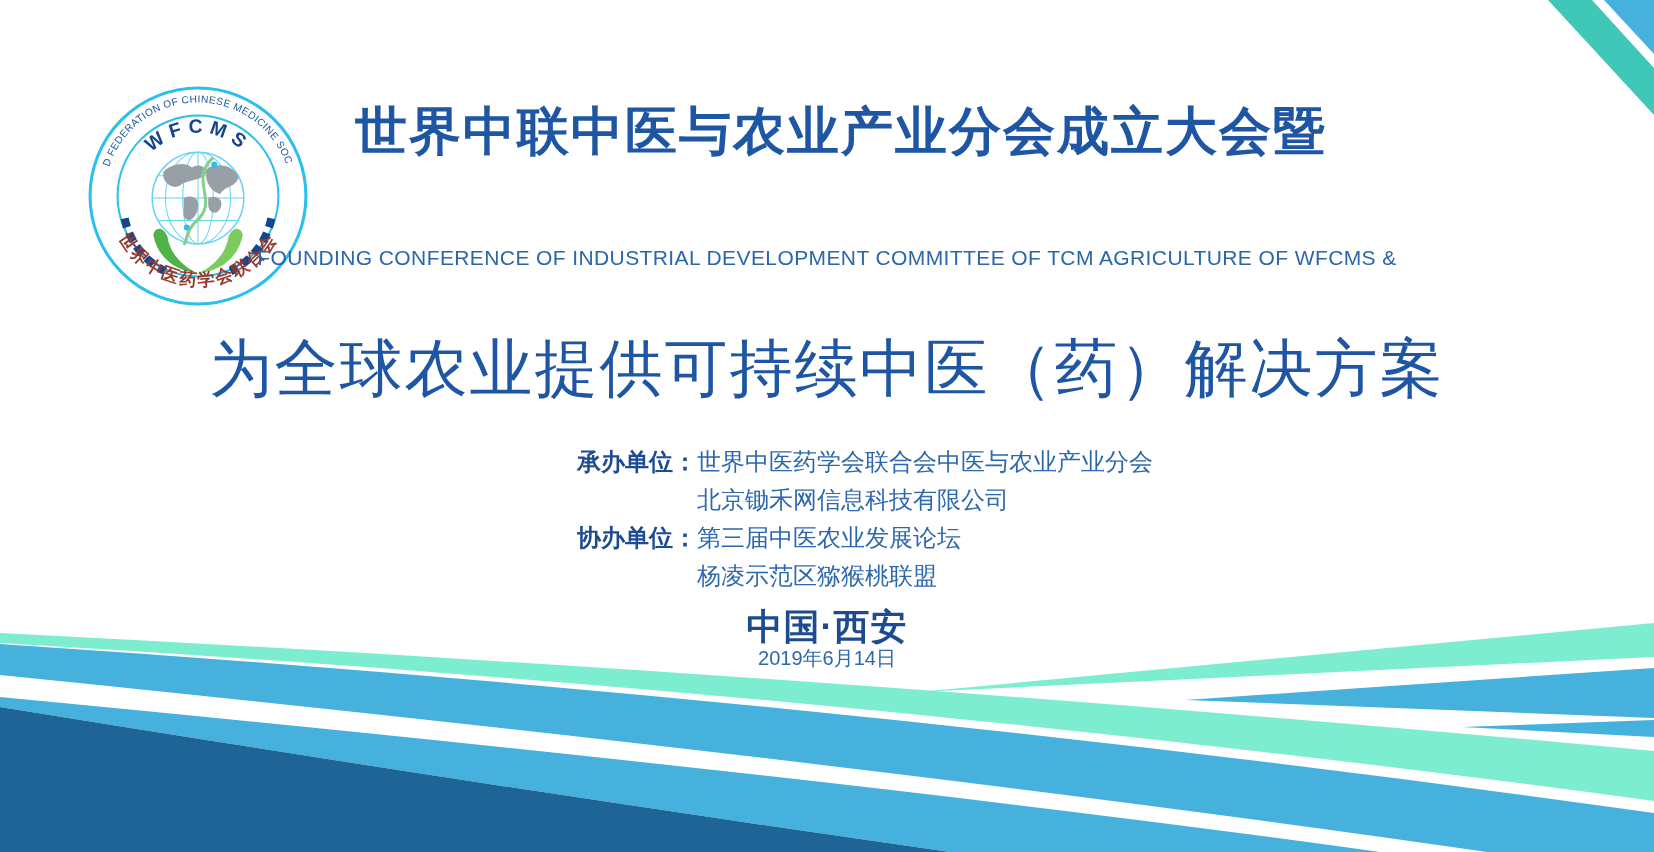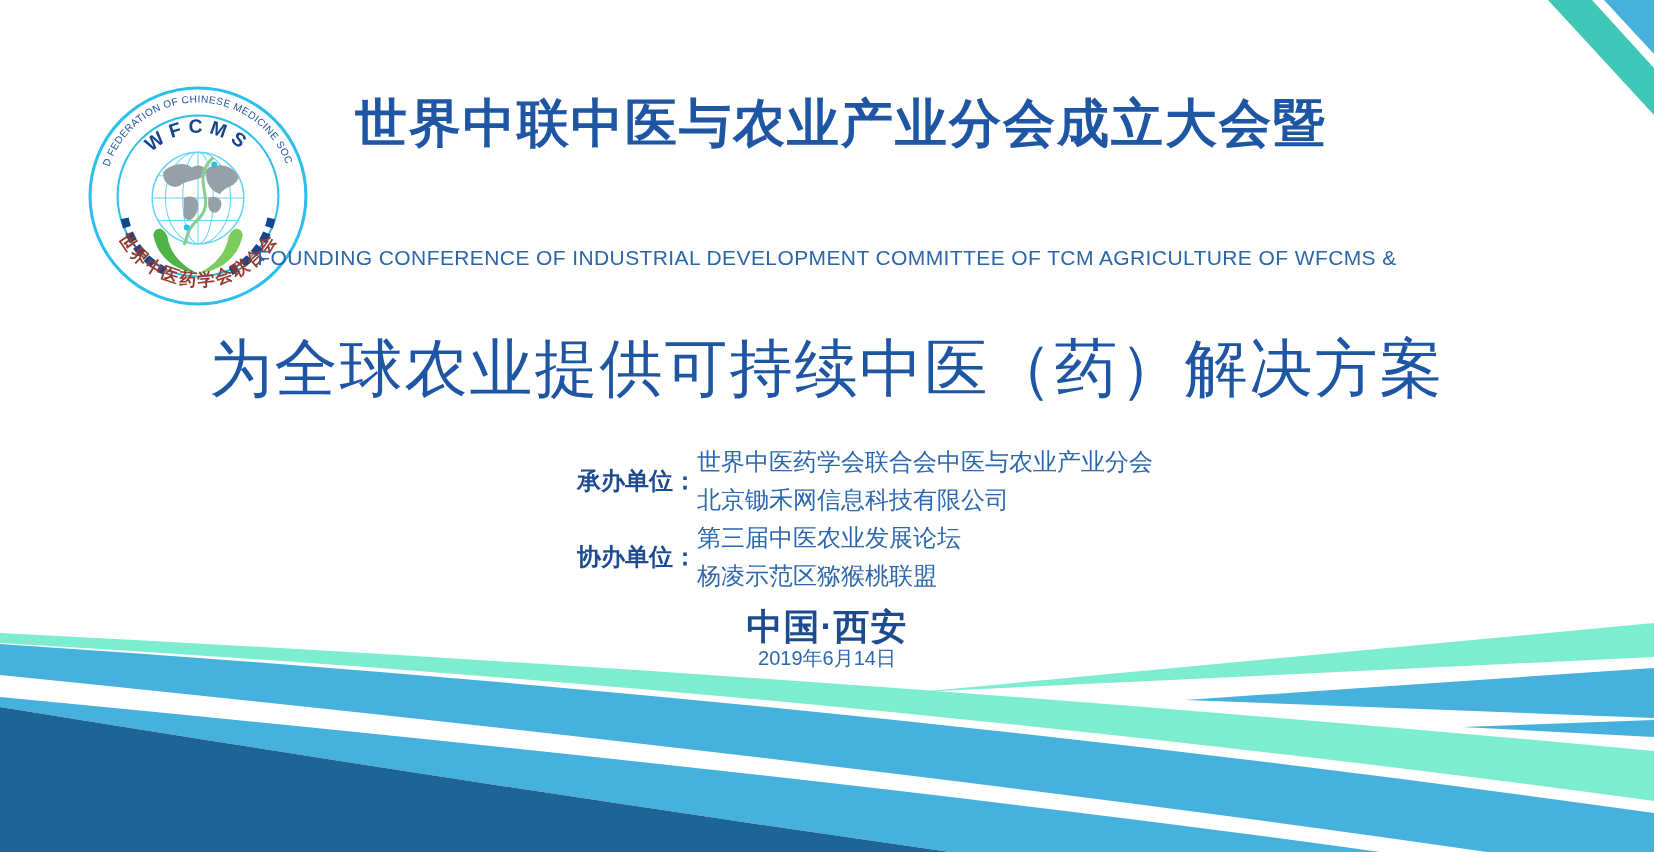--- a/index.html
+++ b/index.html
@@ -9,25 +9,25 @@
     --logo_red:#943A2E; --leaf_green:#4FB347; --leaf_light:#7ACC5D;
     --corner_teal:#3FC8B7;
   }
   html,body{margin:0;padding:0;}
   body{
     width:1654px;height:852px;position:relative;overflow:hidden;background:#ffffff;
     font-family:"Liberation Sans","DejaVu Sans",sans-serif;
   }
   .abs{position:absolute;left:0;right:0;text-align:center;}
   .title-line{font-weight:bold;font-size:52px;line-height:70px;letter-spacing:2px;color:var(--title_blue);}
-  .title-block{top:88px;padding-left:28px;}
+  .title-block{top:96px;padding-left:28px;}
   .subtitle-block{top:243px;color:var(--subtitle_blue);font-size:21px;line-height:30px;letter-spacing:.4px;text-align:center;}
   .slogan{top:326px;font-weight:normal;font-size:63px;line-height:84px;letter-spacing:2px;color:var(--title_blue);}
   .organizers{position:absolute;left:577px;top:443px;font-size:24px;line-height:38px;color:var(--body_blue);}
-  .org-group{display:flex;align-items:center;}
+  .org-group{display:flex;align-items:flex-start;}
   .org-label{font-weight:bold;color:var(--label_blue);white-space:nowrap;}
   .org-lines{text-align:left;white-space:nowrap;}
   .venue{top:610px;font-weight:bold;font-size:36px;line-height:34px;color:var(--label_blue);letter-spacing:1px;}
   .date{top:646px;font-size:20px;line-height:24px;color:var(--body_blue);}
   .logo-wrap{position:absolute;left:86px;top:84px;width:224px;height:224px;}
   .decor{position:absolute;left:0;top:0;width:1654px;height:852px;pointer-events:none;}
   .fill-mint{fill:var(--mint);} .fill-blue{fill:var(--mid_blue);} .fill-navy{fill:var(--navy);}
   .fill-teal{fill:var(--corner_teal);}
   svg text{font-family:"Liberation Sans","DejaVu Sans",sans-serif;}
 </style>

